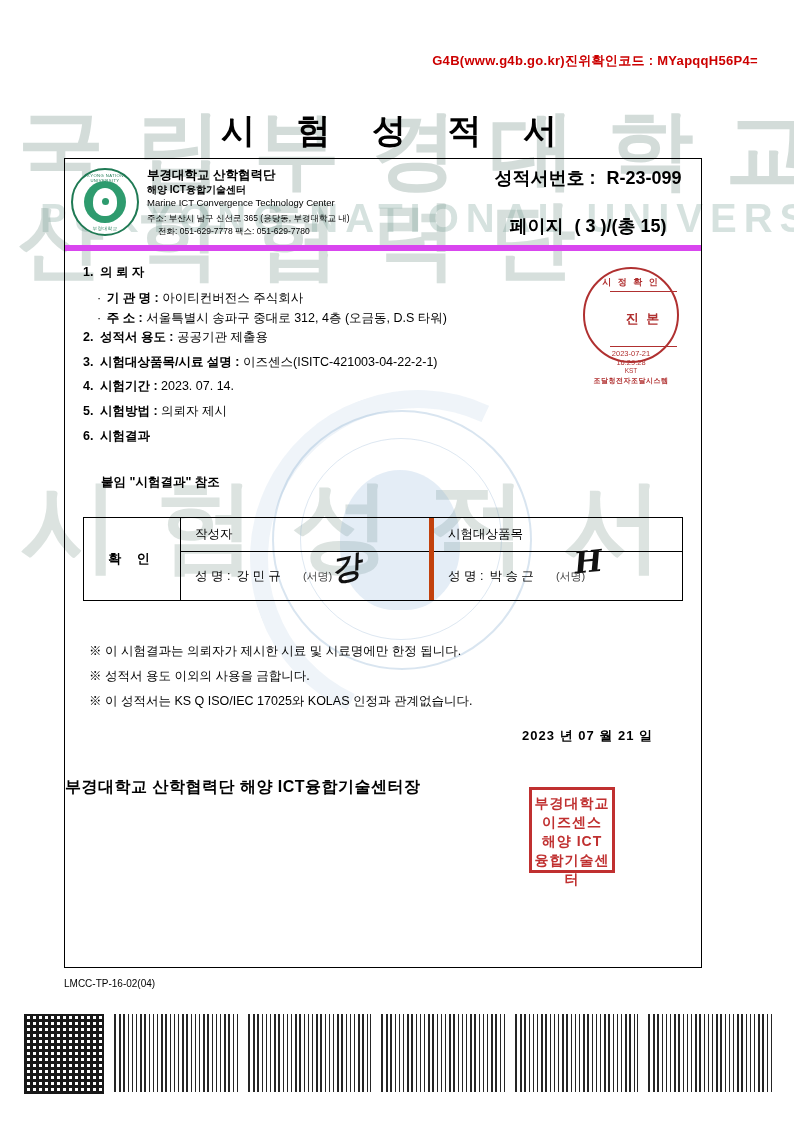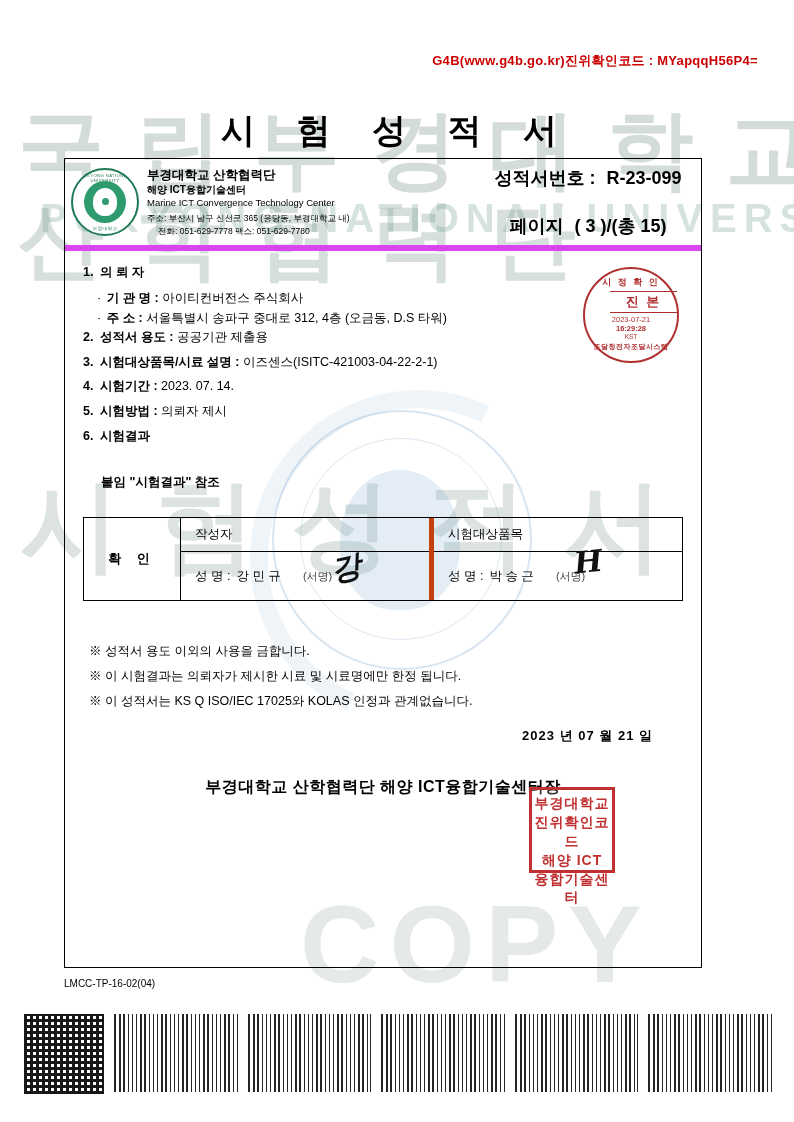--- a/index.html
+++ b/index.html
@@ -339,21 +339,20 @@
     font-size: 13px;
     font-weight: bold;
     letter-spacing: 1px;
     z-index: 4;
   }
   .issuer {
     position: absolute;
     left: 0;
     right: 0;
     top: 618px;
-    text-align: center;
     font-size: 16px;
     font-weight: bold;
     letter-spacing: 0.5px;
     z-index: 4;
   }
 
   
   .stamp-confirm {
     position: absolute;
     right: 22px;
@@ -374,25 +373,25 @@
     letter-spacing: 2px;
     font-weight: bold;
   }
   .stamp-confirm .sc-mid {
     margin-top: 2px;
     font-size: 13px;
     font-weight: bold;
     letter-spacing: 2px;
     border-top: 1px solid #b03030;
     border-bottom: 1px solid #b03030;
-    padding: 1px 0;
+    padding: 18px 0;
     margin-left: 25px;
   }
   .stamp-confirm .sc-d1 { font-size: 7.5px; margin-top: 2px; }
-  .stamp-confirm .sc-d2 { font-size: 7.5px; font-weight: bold; }
+  .stamp-confirm .sc-d2 { font-size: 7.5px; }
   .stamp-confirm .sc-d3 { font-size: 6.5px; }
   .stamp-confirm .sc-bot {
     font-size: 7px;
     margin-top: 2px;
     letter-spacing: 0.5px;
     font-weight: bold;
   }
 
   .stamp-square {
     position: absolute;
@@ -458,21 +457,20 @@
 
 <div class="watermark">
   <div class="wm-text wm-ko-1">국 립 부 경 대 학 교</div>
   <div class="wm-text wm-ko-2">산 학 협 력 단</div>
   <div class="wm-text wm-en">PUKYONG NATIONAL UNIVERSITY</div>
   <div class="wm-text wm-ko-3">시 험 성 적 서</div>
   <div class="wm-arc"></div>
   <div class="wm-circle"></div>
   <div class="wm-circle-inner"></div>
   <div class="wm-fish"></div>
-  <div class="wm-text wm-copy">COPY</div>
 </div>
 
 <div class="top-code">G4B(www.g4b.go.kr)진위확인코드 : MYapqqH56P4=</div>
 
 <div class="doc-title">시 험 성 적 서</div>
 
 <div class="frame">
 
   <div class="header-row">
     <div class="header-left">
@@ -568,40 +566,40 @@
       <div class="ct-bottom">
         <span>성  명 :</span>
         <span style="margin-left:6px">박 승 근</span>
         <span class="sign-paren">(서명)</span>
         <span class="sign-mark sign-2">H</span>
       </div>
     </div>
   </div>
 
   <div class="notes">
+    <div>※ 이 시험결과는 의뢰자가 제시한 시료 및 시료명에만 한정 됩니다.</div>
     <div>※ 성적서 용도 이외의 사용을 금합니다.</div>
-    <div>※ 이 시험결과는 의뢰자가 제시한 시료 및 시료명에만 한정 됩니다.</div>
     <div>※ 이 성적서는 KS Q ISO/IEC 17025와 KOLAS 인정과 관계없습니다.</div>
   </div>
 
   <div class="date-line">2023 년   07 월   21 일</div>
   <div class="issuer">부경대학교 산학협력단 해양 ICT융합기술센터장</div>
 
   <div class="stamp-confirm">
     <div class="sc-top">시 정 확 인</div>
     <div class="sc-mid">진 본</div>
     <div class="sc-d1">2023-07-21</div>
     <div class="sc-d2">16:29:28</div>
     <div class="sc-d3">KST</div>
     <div class="sc-bot">조달청전자조달시스템</div>
   </div>
 
   <div class="stamp-square">
     <div>부경대학교</div>
-    <div>진위확인코드</div>
+    <div>이즈센스</div>
     <div>해양 ICT</div>
     <div>융합기술센터</div>
   </div>
 
 </div>
 
 <div class="form-code">LMCC-TP-16-02(04)</div>
 
 <div class="barcode-row">
   <div class="qr"></div>

